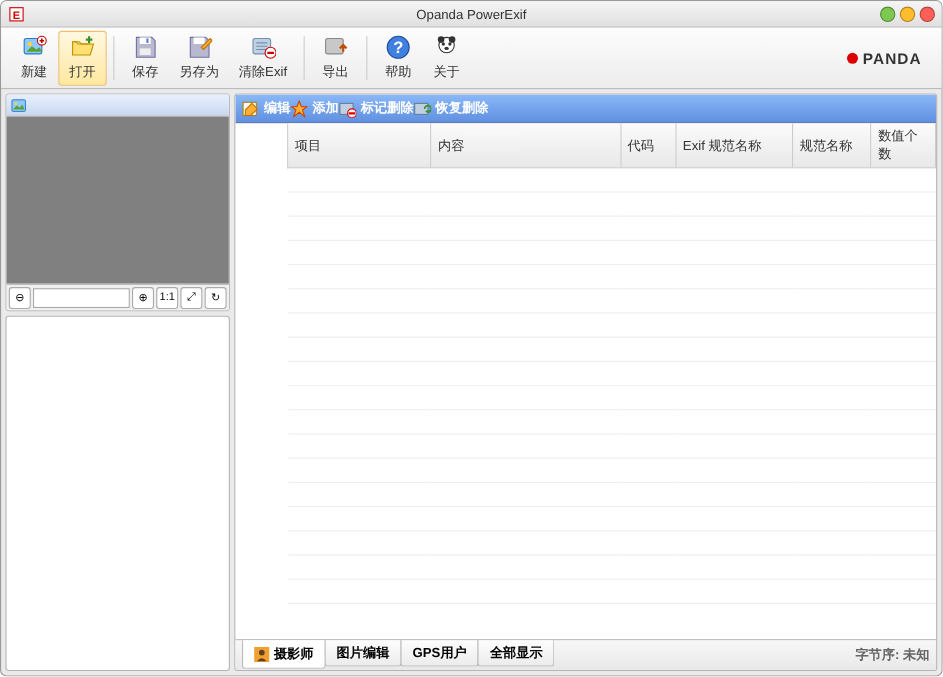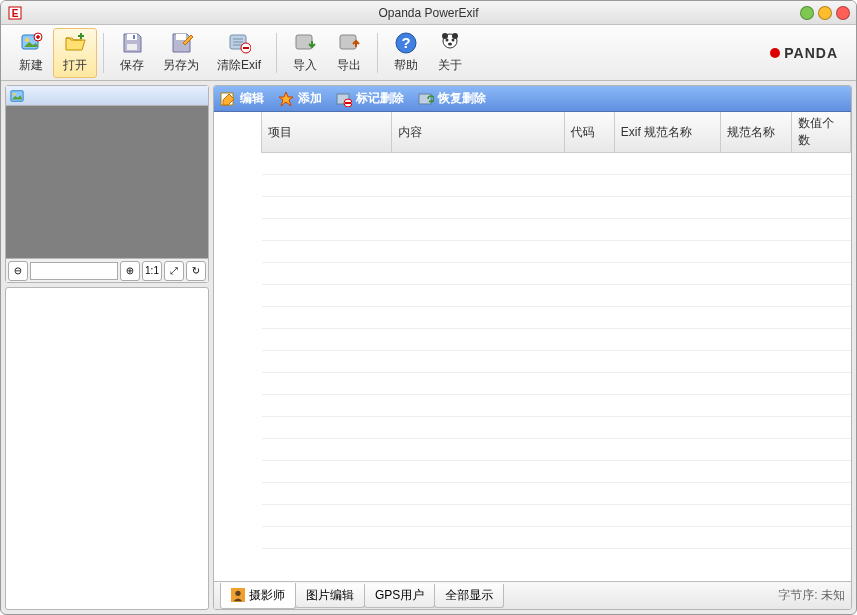--- a/index.html
+++ b/index.html
@@ -26,28 +26,28 @@
 .left-pane { width: 204px; display: flex; flex-direction: column; gap: 4px; }
 .panel { border: 1px solid #b5b5b5; border-radius: 3px; background: #fff; }
 .preview-panel { display: flex; flex-direction: column; }
 .preview-header { height: 20px; background: linear-gradient(#e8f0ff, #c8d8f0); border-bottom: 1px solid #b5b5b5; display: flex; align-items: center; padding: 0 4px; }
 .preview-area { height: 152px; background: #808080; }
 .zoom-bar { height: 24px; display: flex; align-items: center; gap: 2px; padding: 2px; border-top: 1px solid #b5b5b5; background: #f0f0f0; }
 .zoom-btn { width: 20px; height: 20px; border: 1px solid #aaa; border-radius: 3px; background: #fff; cursor: pointer; font-size: 10px; display: flex; align-items: center; justify-content: center; }
 .zoom-field { flex: 1; height: 18px; border: 1px solid #aaa; background: #fff; }
 .tree-panel { flex: 1; background: #fff; }
 .right-pane { flex: 1; display: flex; flex-direction: column; border: 1px solid #b5b5b5; border-radius: 3px; background: #fff; overflow: hidden; }
-.action-bar { height: 26px; background: linear-gradient(#8ab8f8, #6090e0); display: flex; align-items: center; padding: 0 6px; gap: 14px; border-bottom: 1px solid #5070b0; }
+.action-bar { height: 26px; background: linear-gradient(#8ab8f8, #6090e0); display: flex; align-items: center; padding: 0 6px; border-bottom: 1px solid #5070b0; }
 .action-item { display: flex; align-items: center; gap: 4px; color: #fff; font-weight: bold; font-size: 12px; cursor: pointer; }
 .action-icon { width: 16px; height: 16px; display: flex; align-items: center; justify-content: center; }
 .table-wrap { flex: 1; overflow: auto; padding-left: 47px; }
 table { border-collapse: collapse; width: 100%; }
 th { background: linear-gradient(#fbfbfb, #e8e8e8); border: 1px solid #ccc; border-top: none; font-weight: normal; font-size: 12px; text-align: left; padding: 3px 6px; height: 22px; color: #333; }
 td { border-bottom: 1px solid #eee; height: 22px; padding: 2px 6px; }
-.bottom-tabs { height: 28px; border-top: 1px solid #bbb; background: linear-gradient(#f8f8f8, #e8e8e8); display: flex; align-items: center; padding: 0 6px; }
+.bottom-tabs { height: 28px; border-top: 1px solid #bbb; background: linear-gradient(#f8f8f8, #e8e8e8); display: flex; align-items: flex-start; padding: 0 6px; font-weight: bold; }
 .btab { height: 24px; padding: 4px 10px; font-size: 12px; border: 1px solid #bbb; border-top: none; background: linear-gradient(#fdfdfd, #ececec); cursor: pointer; display: flex; align-items: center; gap: 4px; margin-right: -1px; border-bottom-left-radius: 3px; border-bottom-right-radius: 3px; }
 .btab.active { background: #fff; height: 26px; }
 .status { margin-left: auto; font-size: 12px; color: #666; align-self: center; }
 svg { display: block; }
 </style>
 </head>
 <body>
 
 <div class="window">
   <div class="titlebar">
@@ -117,29 +117,20 @@
             <line x1="6" y1="8" x2="16" y2="8" stroke="#7090b0"></line>
             <line x1="6" y1="11" x2="16" y2="11" stroke="#7090b0"></line>
             <line x1="6" y1="14" x2="16" y2="14" stroke="#7090b0"></line>
             <circle cx="19" cy="17" r="5" fill="#fff" stroke="#c00"></circle>
             <line x1="16" y1="17" x2="22" y2="17" stroke="#c00" stroke-width="2"></line>
           </svg>
         </div>
       <div class="tool-label">清除Exif</div>
     </div>
     <div class="tool-sep"></div>
-    <div class="tool-btn">
-      <div class="tool-icon">
-          <svg width="24" height="24" viewBox="0 0 24 24">
-            <rect x="3" y="4" width="16" height="14" rx="2" fill="#c8c8c8" stroke="#888"></rect>
-            <path d="M19 10 L19 16 M16 13 L19 16 L22 13" fill="none" stroke="#3a9030" stroke-width="2"></path>
-          </svg>
-        </div>
-      <div class="tool-label">导入</div>
-    </div>
     <div class="tool-btn">
       <div class="tool-icon">
           <svg width="24" height="24" viewBox="0 0 24 24">
             <rect x="3" y="4" width="16" height="14" rx="2" fill="#c8c8c8" stroke="#888"></rect>
             <path d="M19 16 L19 10 M16 13 L19 10 L22 13" fill="none" stroke="#c05000" stroke-width="2"></path>
           </svg>
         </div>
       <div class="tool-label">导出</div>
     </div>
     <div class="tool-sep"></div>

